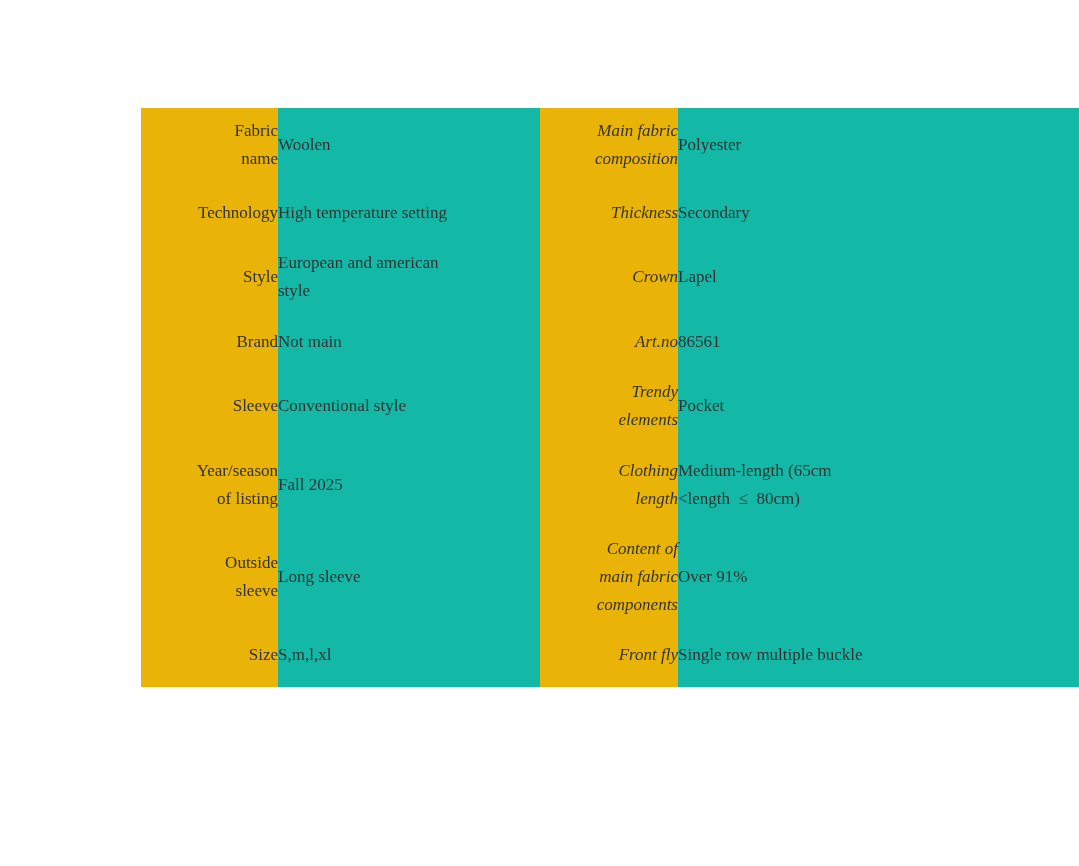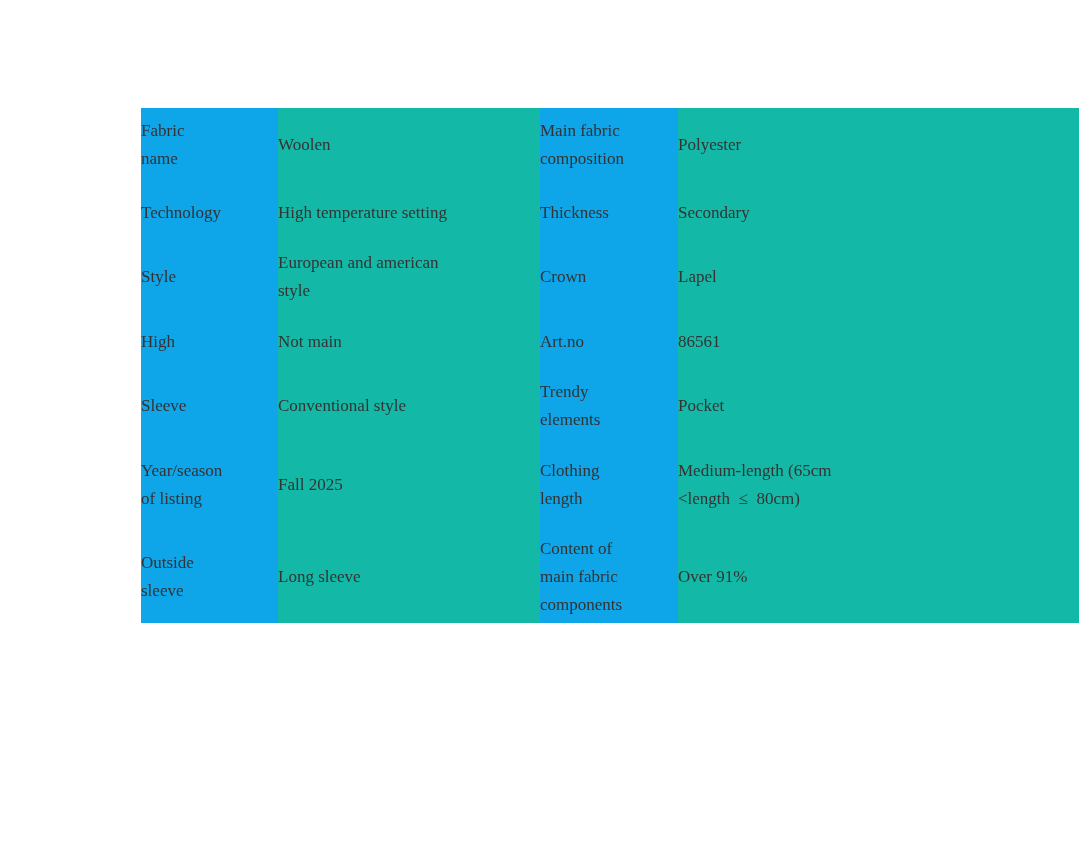--- a/index.html
+++ b/index.html
@@ -25,26 +25,26 @@
   table.specs td {
     vertical-align: middle;
     font-size: 17px;
     line-height: 28px;
     color: #333333;
     white-space: pre-line;
     box-sizing: border-box;
     padding: 0;
   }
   td.lbl {
-    background: #0ea5e9;
-    text-align: left;
+    background: #eab308;
+    text-align: right;
     padding: 0 10px;
   }
   td.lbl.c1 { width: 137px; }
-  td.lbl.c3 { width: 138px; }
+  td.lbl.c3 { width: 138px; font-style: italic; }
   td.val {
     background: #14b8a6;
     text-align: left;
     padding-left: 21px;
     padding-right: 12px;
   }
   td.val.c2 { width: 262px; }
   td.val.c4 { width: 401px; }
   tr.r1 { height: 73px; }
   tr.r2 { height: 64px; }
@@ -78,21 +78,21 @@
         <td class="val c4">Secondary</td>
       </tr>
       <tr class="r3">
         <td class="lbl c1">Style</td>
         <td class="val c2">European and american
 style</td>
         <td class="lbl c3">Crown</td>
         <td class="val c4">Lapel</td>
       </tr>
       <tr class="r4">
-        <td class="lbl c1">High</td>
+        <td class="lbl c1">Brand</td>
         <td class="val c2">Not main</td>
         <td class="lbl c3">Art.no</td>
         <td class="val c4">86561</td>
       </tr>
       <tr class="r5">
         <td class="lbl c1">Sleeve</td>
         <td class="val c2">Conventional style</td>
         <td class="lbl c3">Trendy
 elements</td>
         <td class="val c4">Pocket</td>
@@ -108,15 +108,21 @@
       </tr>
       <tr class="r8">
         <td class="lbl c1">Outside
 sleeve</td>
         <td class="val c2">Long sleeve</td>
         <td class="lbl c3">Content of
 main fabric
 components</td>
         <td class="val c4">Over 91%</td>
       </tr>
+      <tr class="r9">
+        <td class="lbl c1">Size</td>
+        <td class="val c2">S,m,l,xl</td>
+        <td class="lbl c3">Front fly</td>
+        <td class="val c4">Single row multiple buckle</td>
+      </tr>
     </tbody>
   </table>
 </div>
 
 </body></html>

